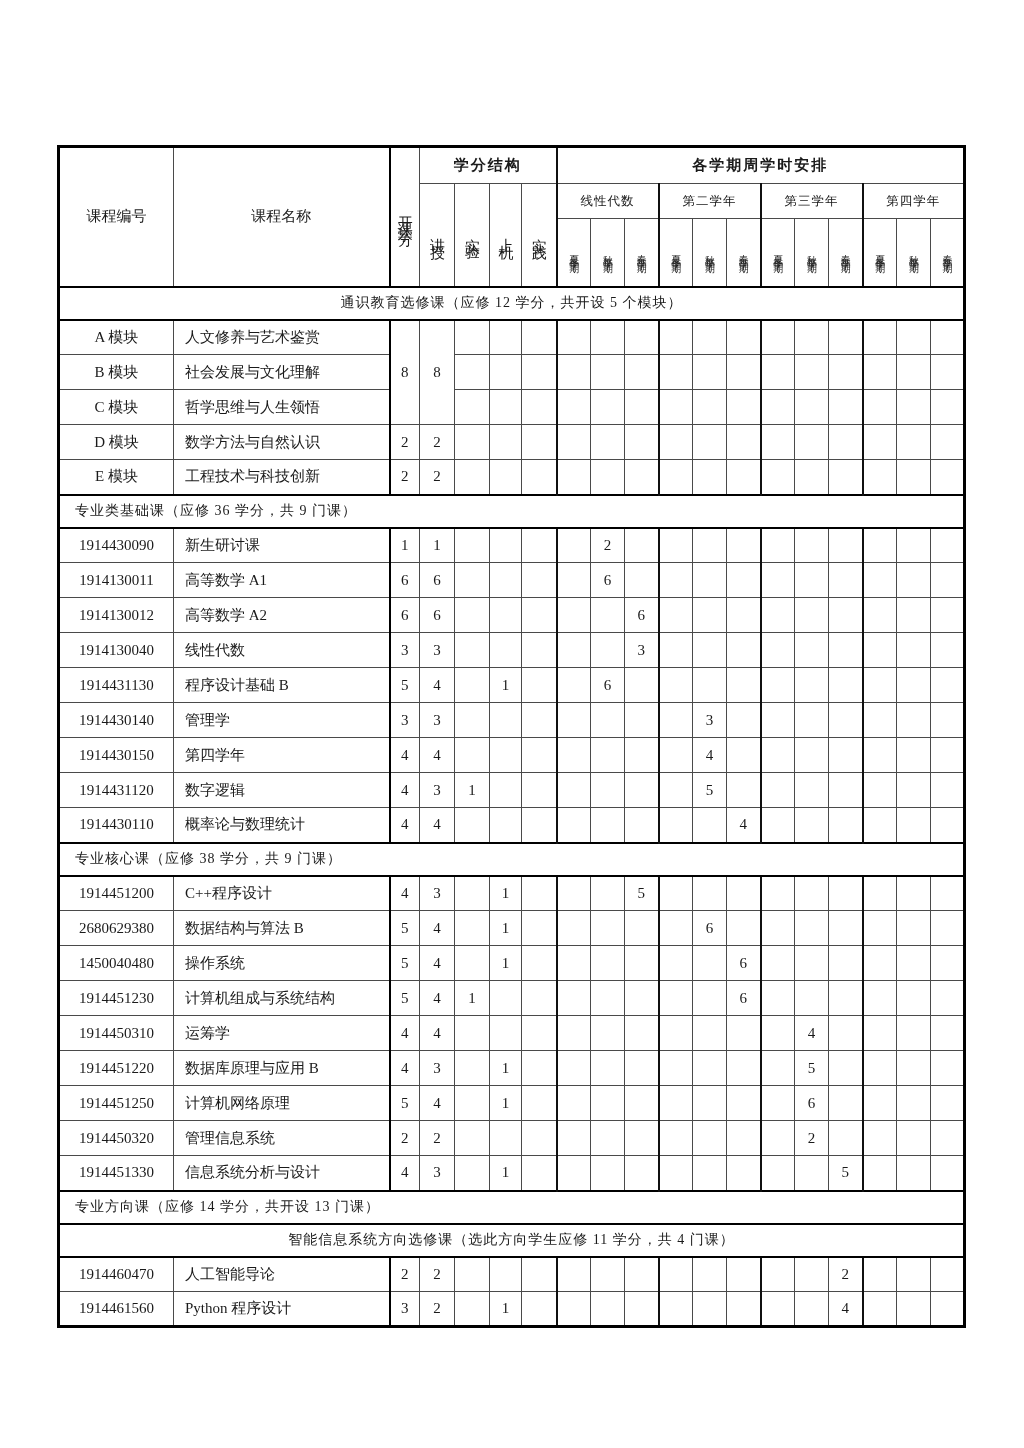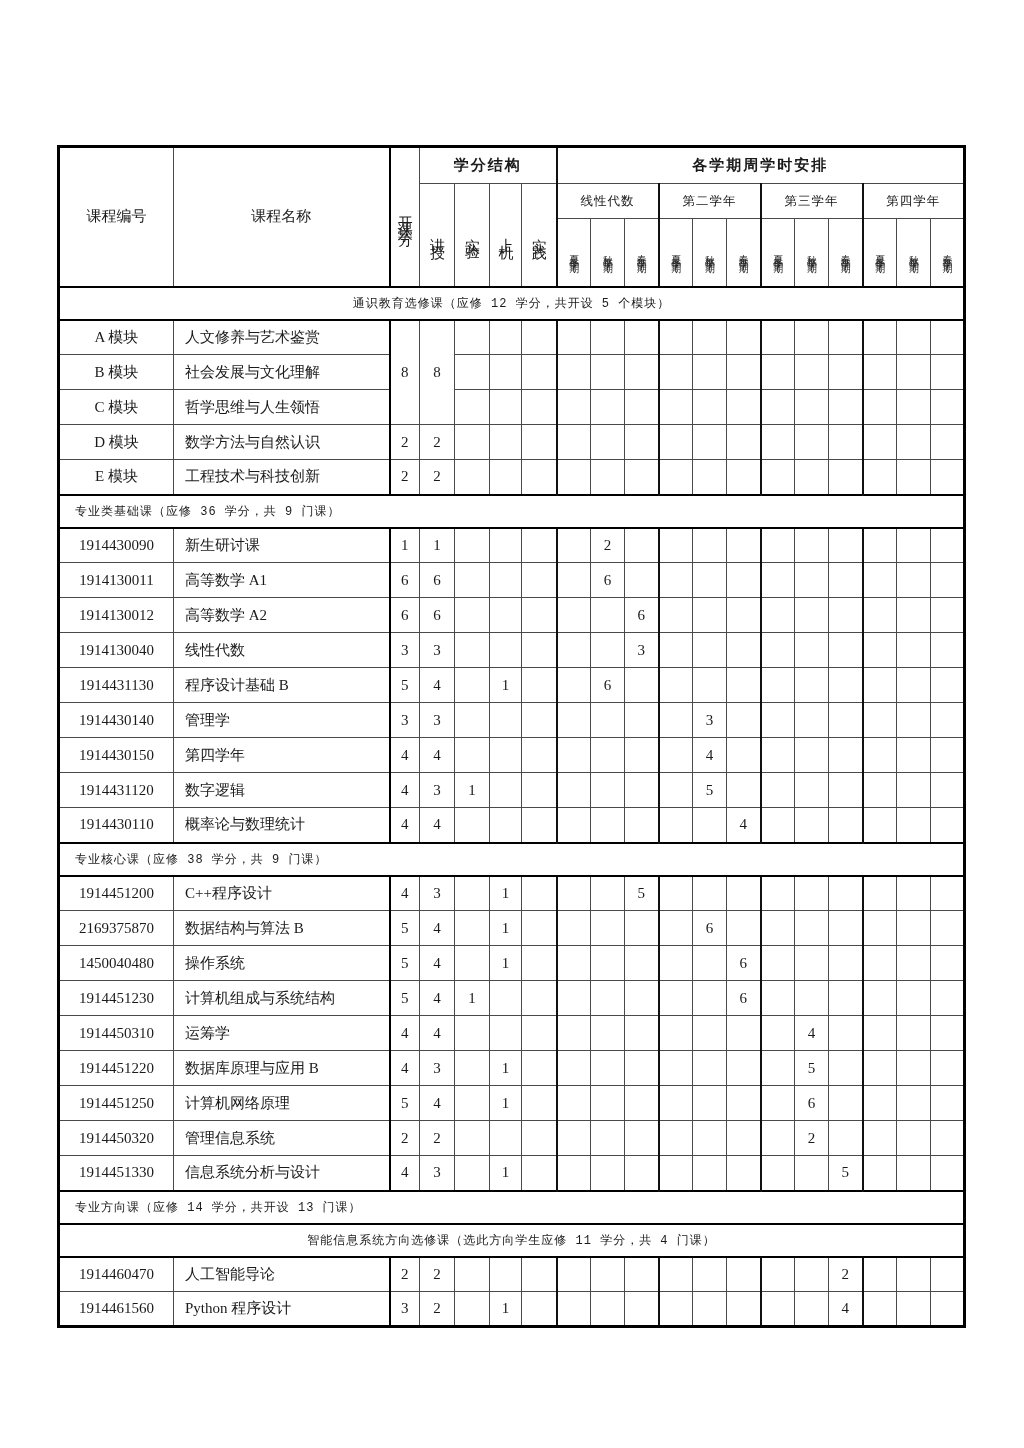--- a/index.html
+++ b/index.html
@@ -33,21 +33,21 @@
     overflow: hidden;
     white-space: nowrap;
   }
   tr.h1 { height: 37px; }
   tr.h2 { height: 35px; }
   tr.h3 { height: 68px; }
   tbody tr.c-row { height: 35px; }
   tbody tr.sec-row { height: 33px; }
 
   td.name-cell { text-align: left; padding-left: 11px; }
-  td.sec-cell  { font-size: 12px; letter-spacing: 1px; font-family: Liberation Mono, monospace; }
+  td.sec-cell  { font-size: 14px; letter-spacing: 1px; }
   td.sec-left  { text-align: left; padding-left: 15px; }
   td.sec-center { text-align: center; }
   tr.sec-row td { border-top: 2px solid #000; border-bottom: 2px solid #000; }
 
   .hb  { border-bottom: 2px solid #000 !important; }
   .cl  { border-left: 2px solid #000 !important; }
   .ygl { border-left: 2px solid #101010 !important; }
 
   .g-label   { font-family: "Liberation Sans", "DejaVu Sans", sans-serif; font-weight: bold; font-size: 15px; letter-spacing: 2px; }
   .year-label { font-family: "Liberation Sans", "DejaVu Sans", sans-serif; font-size: 12.5px; letter-spacing: 1px; color: #161616; }
@@ -439,21 +439,21 @@
           <td></td>
           <td></td>
           <td class="ygl"></td>
           <td></td>
           <td></td>
           <td class="ygl"></td>
           <td></td>
           <td></td>
         </tr>
         <tr class="c-row">
-          <td>2169375870</td>
+          <td>2680629380</td>
           <td class="name-cell">数据结构与算法 B</td>
           <td class="cl">5</td>
           <td>4</td>
           <td></td>
           <td>1</td>
           <td></td>
           <td class="ygl"></td>
           <td></td>
           <td></td>
           <td class="ygl"></td>

